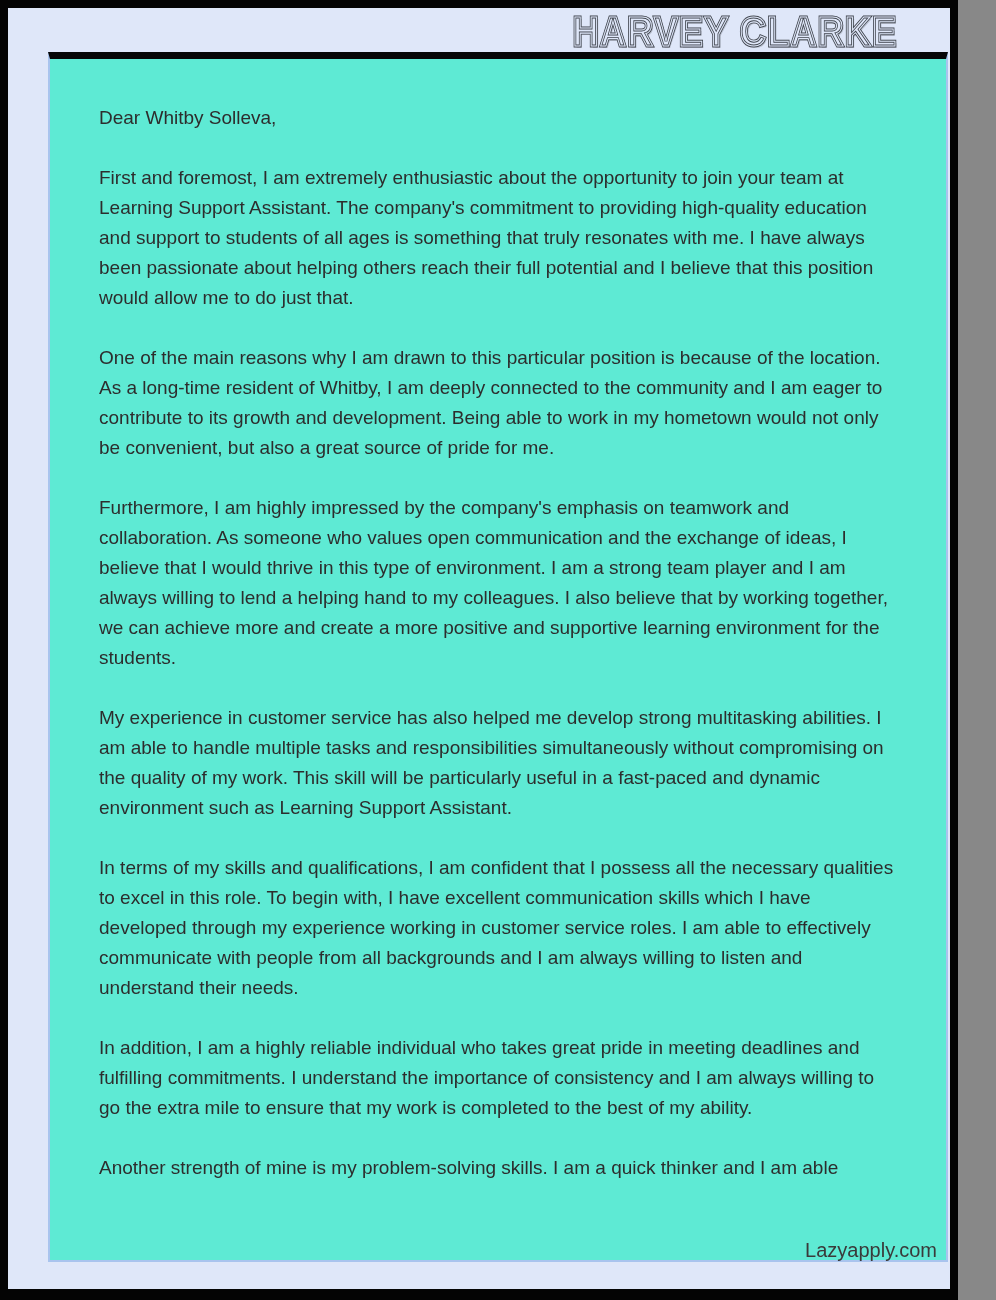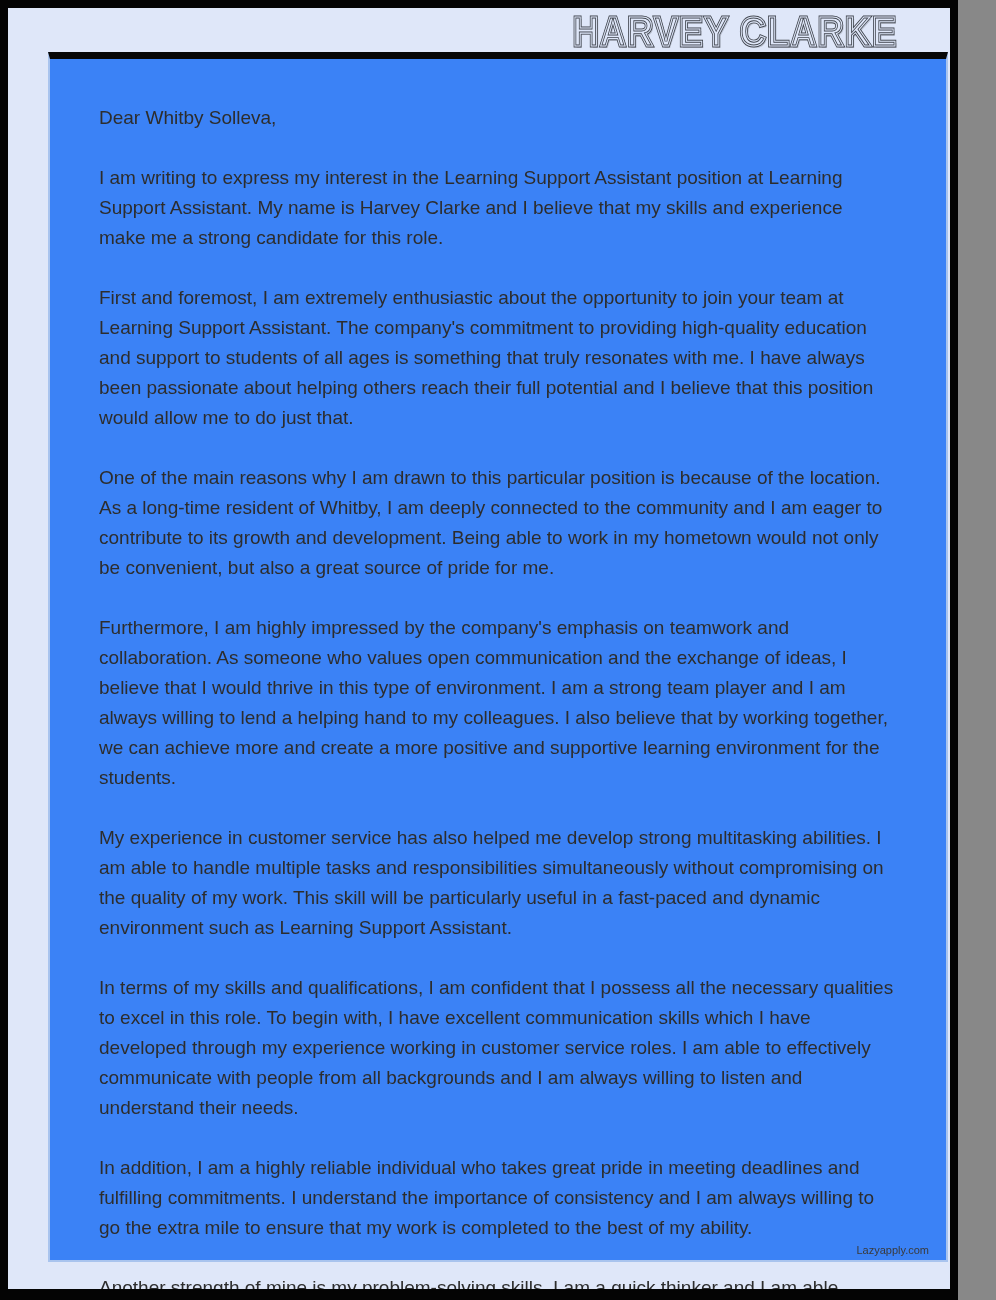--- a/index.html
+++ b/index.html
@@ -30,48 +30,47 @@
   .name-inner {
     position:absolute; left:0; top:0;
     color:transparent;
     -webkit-text-stroke:1.1px #dfe7f9;
   }
 
   
   .doc {
     position:absolute; left:48px; top:52px;
     width:900px; height:1210px; box-sizing:border-box;
-    background:#3b82f6;
+    background:#5eead4;
     border:2px solid #a9c4ee;
     border-top:7px solid #060606;
   }
   .letter {
     position:absolute; left:49px; top:44px; width:795px;
     font-size:19px; line-height:30px; color:#2d2d2d;
   }
   .letter p { margin:0 0 30px 0; }
   .watermark {
-    position:absolute; right:17px; bottom:1px;
-    font-size:11px; line-height:18px; color:#3a3a3a;
+    position:absolute; right:9px; bottom:1px;
+    font-size:20px; line-height:18px; color:#3a3a3a;
   }
 </style>
 </head>
 <body>
 
 <div class="page">
 
   <div class="header-name">
     <span class="name-outer">HARVEY CLARKE</span>
     <span class="name-inner" aria-hidden="true">HARVEY CLARKE</span>
   </div>
 
   <div class="doc">
     <div class="letter">
       <p>Dear Whitby Solleva,</p>
-      <p>I am writing to express my interest in the Learning Support Assistant position at Learning Support Assistant. My name is Harvey Clarke and I believe that my skills and experience make me a strong candidate for this role.</p>
       <p>First and foremost, I am extremely enthusiastic about the opportunity to join your team at Learning Support Assistant. The company's commitment to providing high-quality education and support to students of all ages is something that truly resonates with me. I have always been passionate about helping others reach their full potential and I believe that this position would allow me to do just that.</p>
       <p>One of the main reasons why I am drawn to this particular position is because of the location. As a long-time resident of Whitby, I am deeply connected to the community and I am eager to contribute to its growth and development. Being able to work in my hometown would not only be convenient, but also a great source of pride for me.</p>
       <p>Furthermore, I am highly impressed by the company's emphasis on teamwork and collaboration. As someone who values open communication and the exchange of ideas, I believe that I would thrive in this type of environment. I am a strong team player and I am always willing to lend a helping hand to my colleagues. I also believe that by working together, we can achieve more and create a more positive and supportive learning environment for the students.</p>
       <p>My experience in customer service has also helped me develop strong multitasking abilities. I am able to handle multiple tasks and responsibilities simultaneously without compromising on the quality of my work. This skill will be particularly useful in a fast-paced and dynamic environment such as Learning Support Assistant.</p>
       <p>In terms of my skills and qualifications, I am confident that I possess all the necessary qualities to excel in this role. To begin with, I have excellent communication skills which I have developed through my experience working in customer service roles. I am able to effectively communicate with people from all backgrounds and I am always willing to listen and understand their needs.</p>
       <p>In addition, I am a highly reliable individual who takes great pride in meeting deadlines and fulfilling commitments. I understand the importance of consistency and I am always willing to go the extra mile to ensure that my work is completed to the best of my ability.</p>
       <p>Another strength of mine is my problem-solving skills. I am a quick thinker and I am able</p>
     </div>
     <div class="watermark">Lazyapply.com</div>
   </div>

